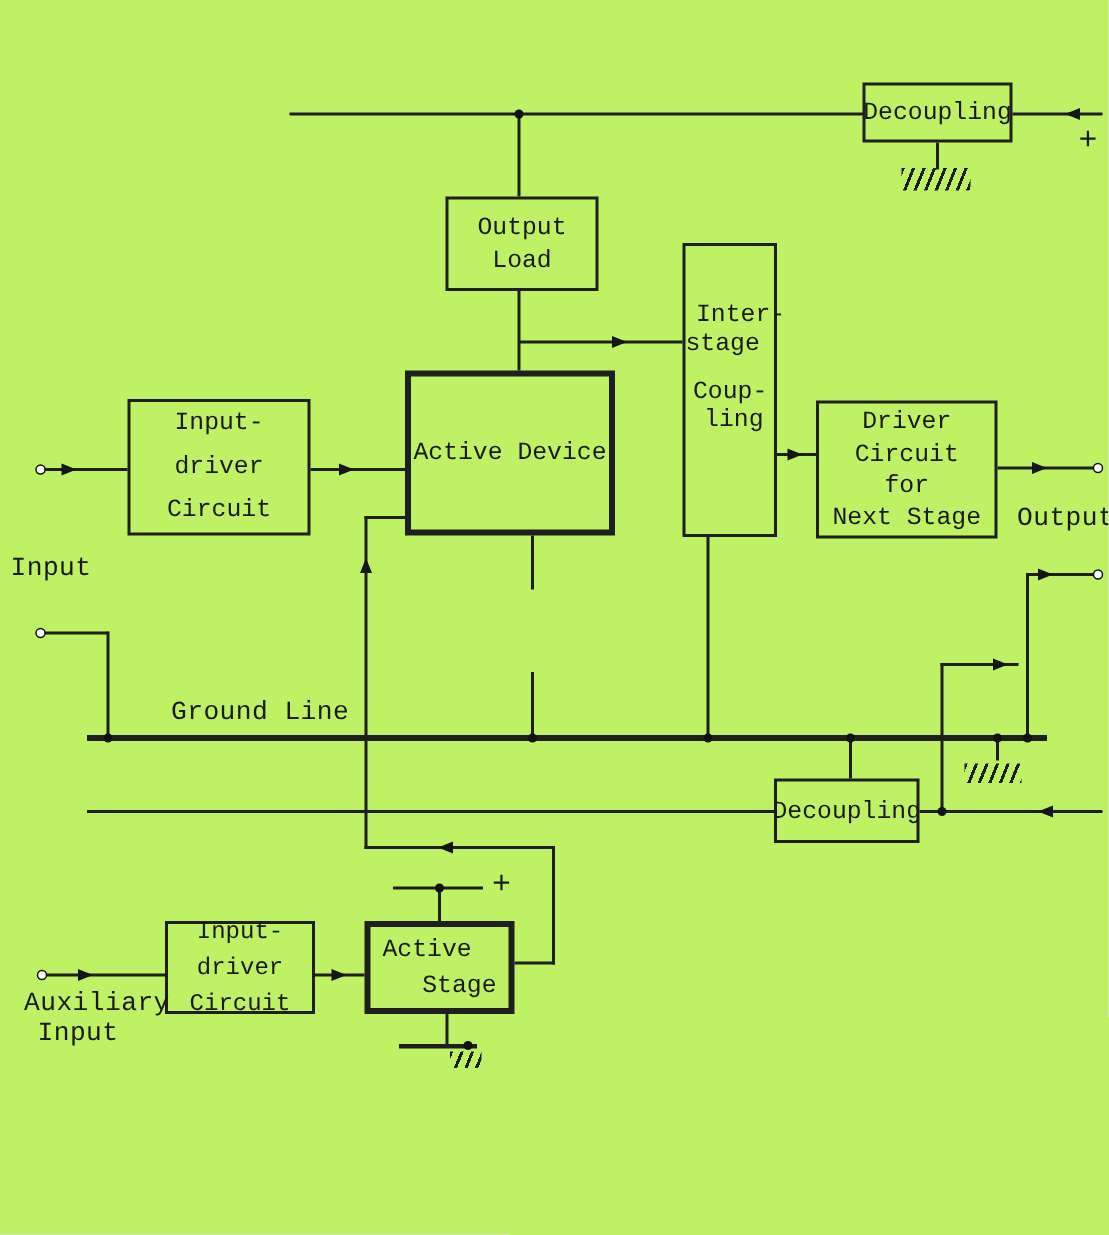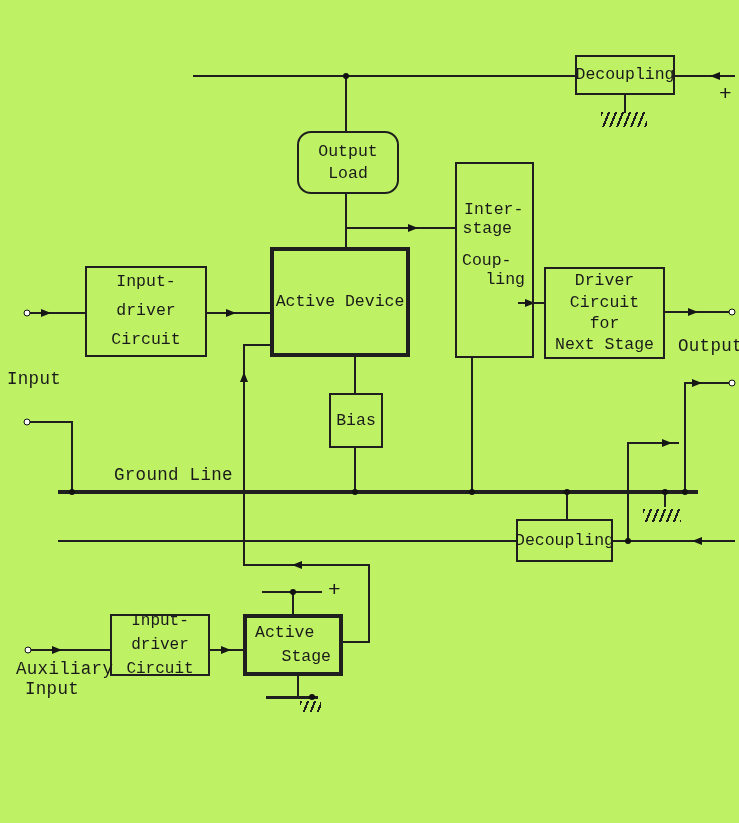--- a/index.html
+++ b/index.html
@@ -119,25 +119,25 @@
   <div class="arr u" style="left:244px; top:377px;"></div>
 
   <div class="hatch" style="left:601px; top:112px; width:46px; height:15px;"></div>
   <div class="hatch" style="left:643px; top:509px; width:38px; height:13px;"></div>
   <div class="hatch" style="left:300px; top:701px; width:21px; height:11px;"></div>
 
   <div class="box" style="left:575px; top:55px; width:100px; height:40px;">
     <span>Decoupling</span>
   </div>
 
-  <div class="box" style="left:297px; top:131px; width:102px; height:63px;border-radius:14px;">
+  <div class="box" style="left:297px; top:131px; width:102px; height:63px;">
     <span>Output Load</span>
   </div>
 
-  <div class="box" id="interstage" style="left:455px; top:162px; width:79px; height:196px;">
+  <div class="box" id="interstage" style="left:455px; top:162px; width:63px; height:196px;">
     <span class="l1">Inter-</span>
     <span class="l2">stage</span>
     <span class="l3">Coup-</span>
     <span class="l4">ling</span>
   </div>
 
   <div class="box twolines" style="left:85px; top:266px; width:122px; height:91px;">
     <span>Input-driver</span>
     <span>Circuit</span>
   </div>
@@ -145,23 +145,20 @@
   <div class="box bold" style="left:270px; top:247px; width:140px; height:110px;">
     <span>Active Device</span>
   </div>
 
   <div class="box threelines" style="left:544px; top:267px; width:121px; height:92px;">
     <span>Driver Circuit</span>
     <span>for</span>
     <span>Next Stage</span>
   </div>
 
-  <div class="box" style="left:329px; top:393px; width:54px; height:55px;">
-    <span>Bias</span>
-  </div>
 
   <div class="box" style="left:516px; top:519px; width:97px; height:43px;">
     <span>Decoupling</span>
   </div>
 
   <div class="box twolines-tight" style="left:110px; top:614px; width:100px; height:62px; font-size:16px;">
     <span>Input-driver</span>
     <span>Circuit</span>
   </div>
 

